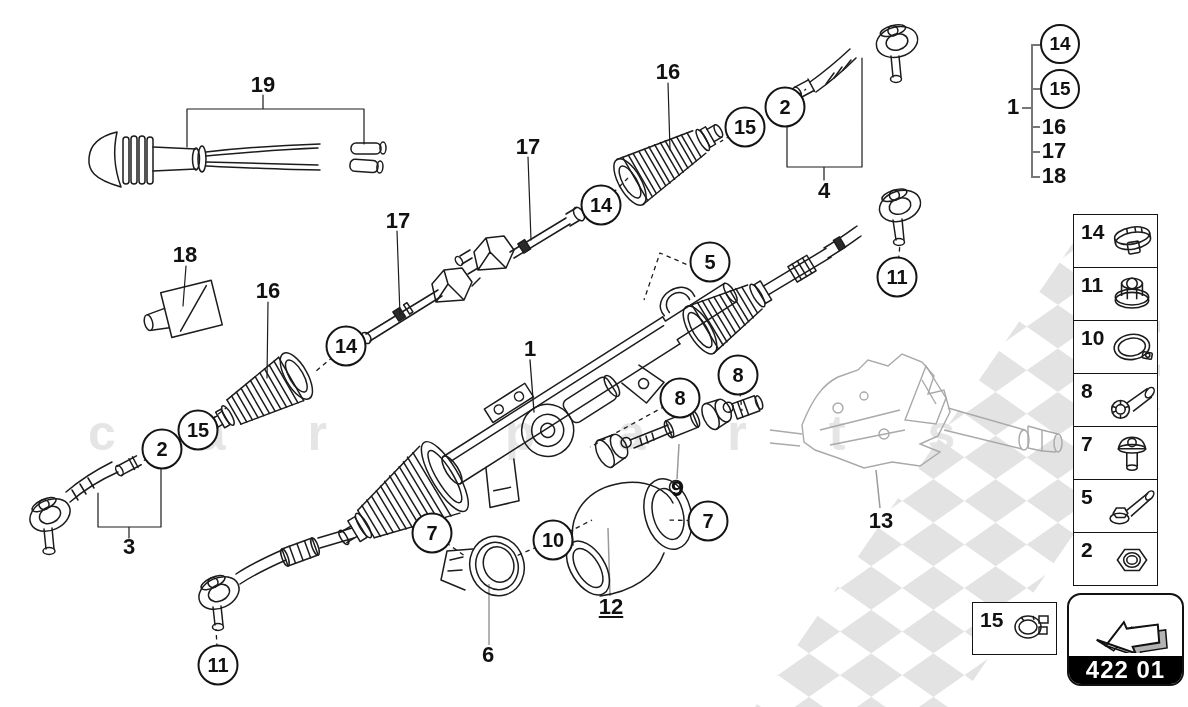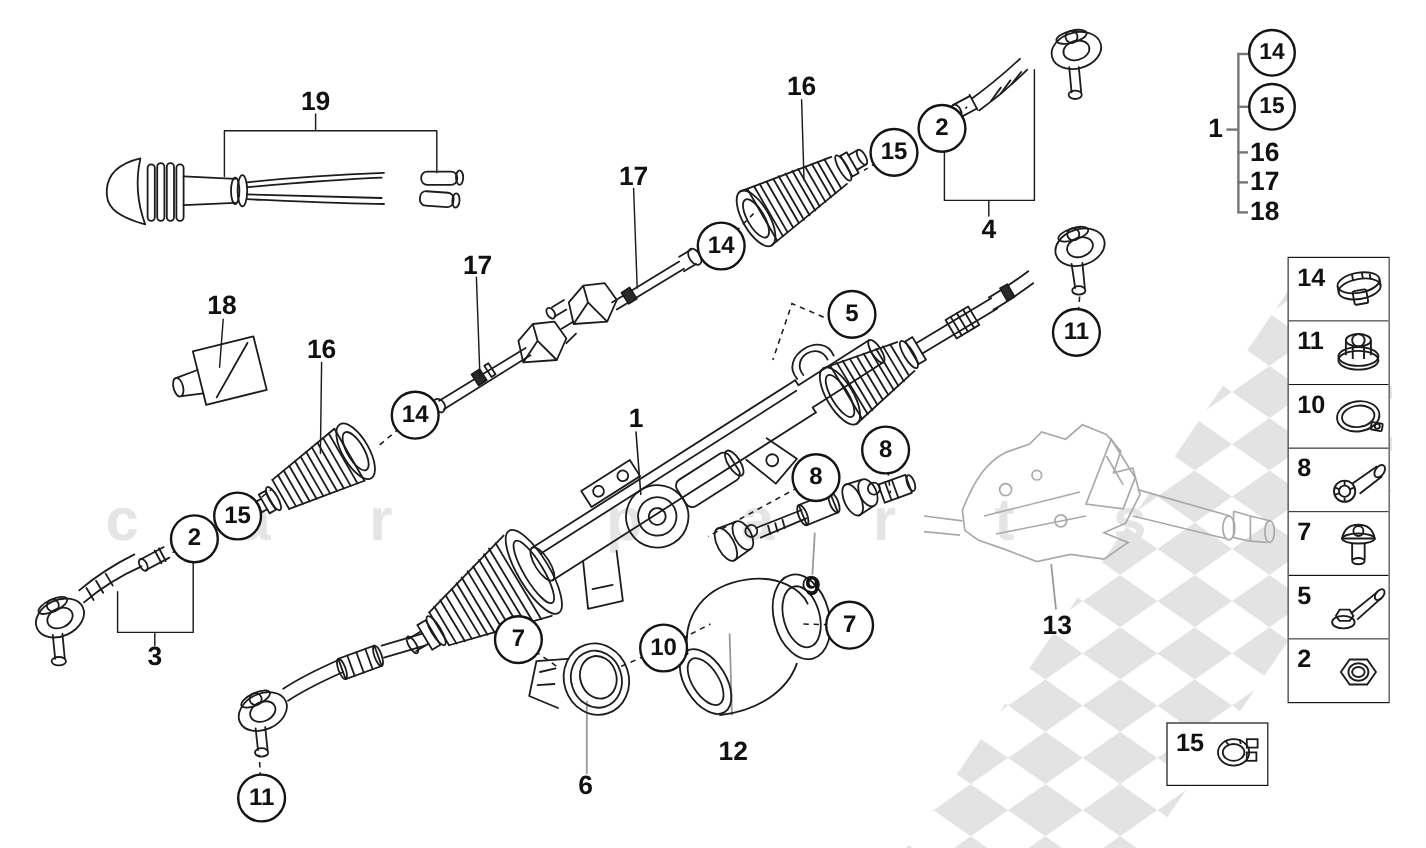--- a/index.html
+++ b/index.html
@@ -441,20 +441,29 @@
       <span class="pc-num">15</span>
       <svg class="pc-icon" width="46" height="44" viewBox="0 0 46 44" fill="none" stroke="#1c1c1c" stroke-width="1.5">
         <ellipse cx="19" cy="20" rx="13" ry="11"></ellipse>
         <ellipse cx="19" cy="20" rx="9" ry="7"></ellipse>
         <rect x="30" y="9" width="9" height="7"></rect>
         <rect x="30" y="20" width="8" height="7"></rect>
         <path d="M12,10 L15,14 M24,9 L25,13"></path>
       </svg>
     </div>
 
+  <div id="badge">
+    <svg width="109" height="58" viewBox="0 0 109 58">
+      <g transform="translate(22,32) rotate(-24)">
+        <polygon points="6,23 32,9 32,16 62,25 56,42 30,35 30,42 0,14" transform="translate(5,8)" fill="#b3b3b3" stroke="#111" stroke-width="1.5"></polygon>
+        <polygon points="6,23 32,9 32,16 62,25 56,42 30,35 30,42 0,14" fill="#fff" stroke="#111" stroke-width="2"></polygon>
+      </g>
+    </svg>
+    <div class="band">422 01</div>
+  </div>
 
   <div id="callouts">
       <div class="co-circle" style="left: 162px; top: 449px;">2</div>
       <div class="co-circle" style="left: 198px; top: 430px;">15</div>
       <div class="co-circle" style="left: 346px; top: 346px;">14</div>
       <div class="co-circle" style="left: 218px; top: 665px;">11</div>
       <div class="co-circle" style="left: 601px; top: 205px;">14</div>
       <div class="co-circle" style="left: 745px; top: 127px;">15</div>
       <div class="co-circle" style="left: 785px; top: 107px;">2</div>
       <div class="co-circle" style="left: 897px; top: 277px;">11</div>
@@ -468,16 +477,16 @@
       <div class="co-label" style="left: 185px; top: 255px;">18</div>
       <div class="co-label" style="left: 268px; top: 291px;">16</div>
       <div class="co-label" style="left: 398px; top: 221px;">17</div>
       <div class="co-label" style="left: 528px; top: 147px;">17</div>
       <div class="co-label" style="left: 668px; top: 72px;">16</div>
       <div class="co-label" style="left: 530px; top: 349px;">1</div>
       <div class="co-label" style="left: 129px; top: 547px;">3</div>
       <div class="co-label" style="left: 824px; top: 191px;">4</div>
       <div class="co-label" style="left: 488px; top: 655px;">6</div>
       <div class="co-label" style="left: 677px; top: 489px;">9</div>
-      <div class="co-label" style="left: 611px; top: 626px;">12</div>
+      <div class="co-label" style="left: 611px; top: 607px; text-decoration: underline;">12</div>
       <div class="co-label" style="left: 881px; top: 521px; text-align: center;">13</div>
     </div>
 </div>
 
 </body></html>

